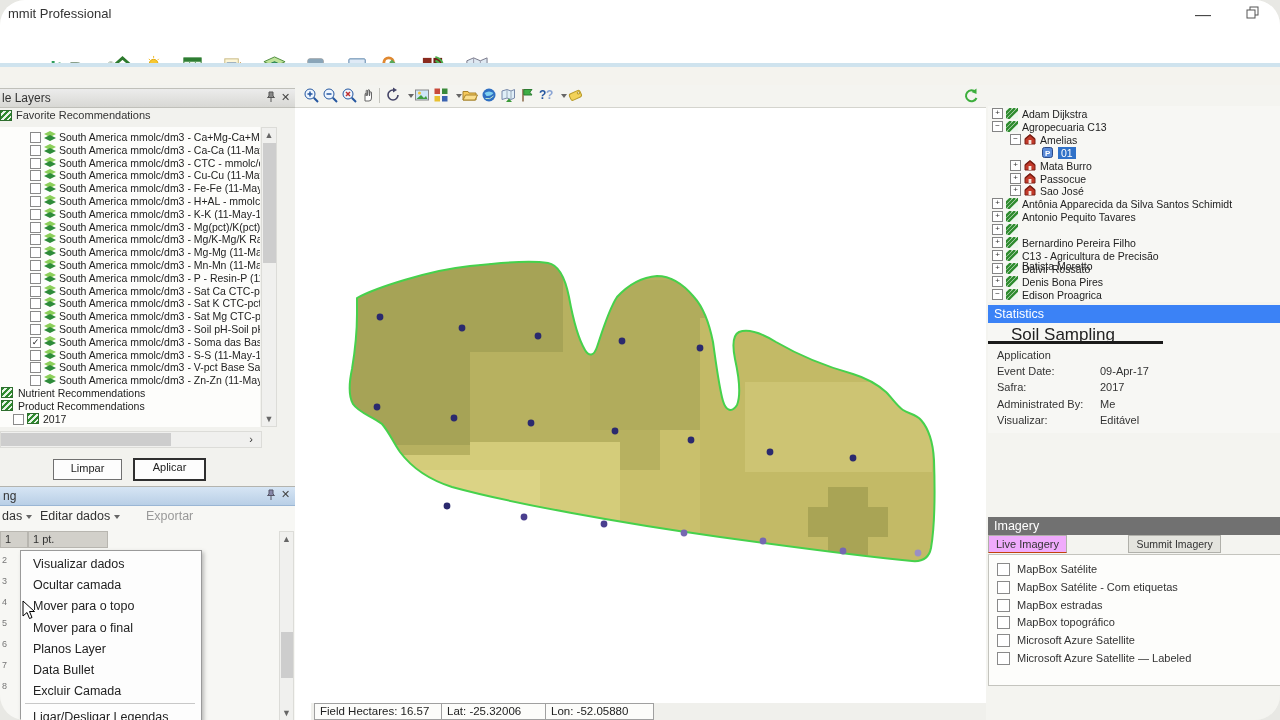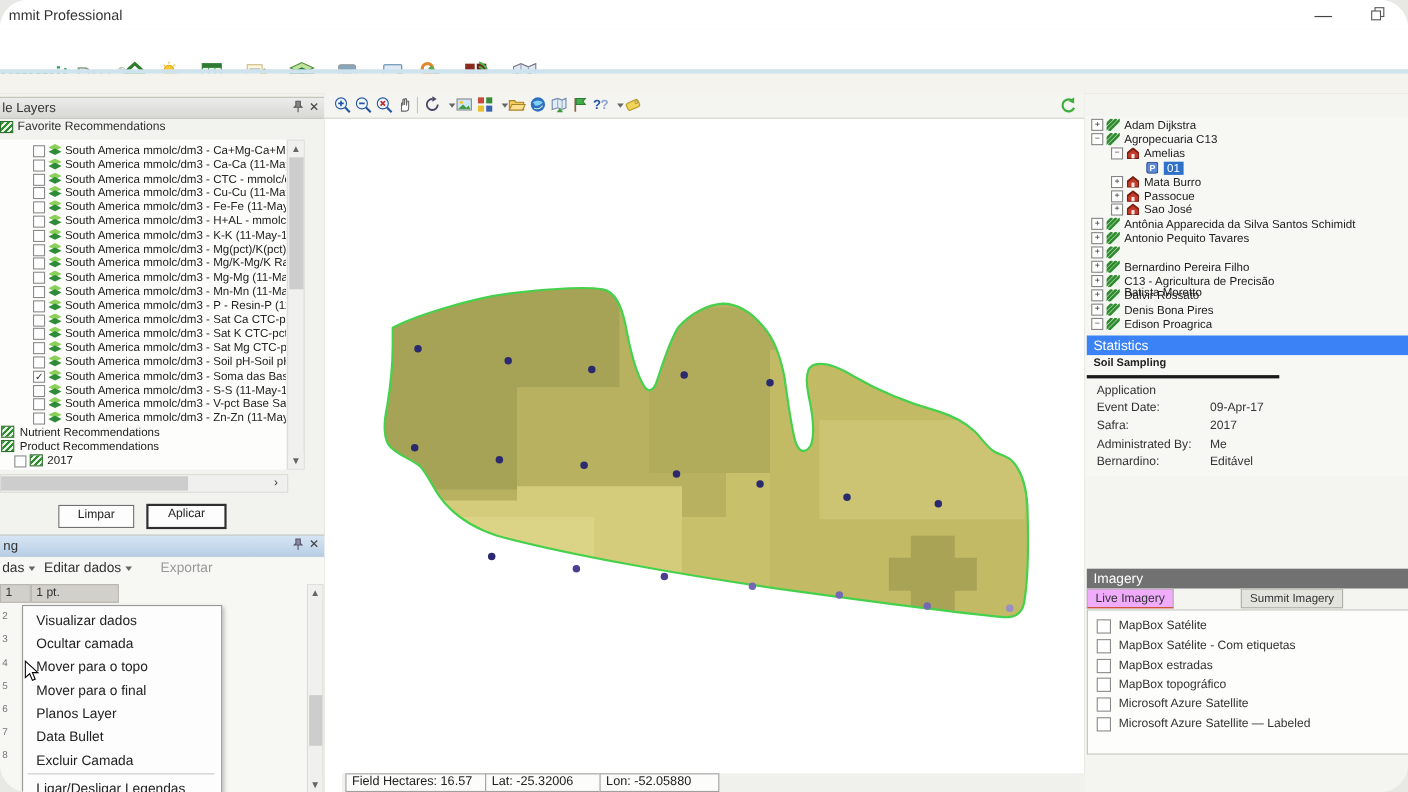--- a/index.html
+++ b/index.html
@@ -708,32 +708,32 @@
               <path d="M-2 11 L9 0 M2 11 L13 0 M-6 11 L5 0" stroke="#2e8b2e" stroke-width="2.4"></path>
             </svg></span>
           <span style="position:absolute;left:34px;top:0;">Edison  Proagrica</span>
         </div>
       </div>
 
     <div class="sec-header" id="stats-header" style="top: 220px; background: #3b82f6;">
       <span>Statistics</span>
     </div>
     <div class="abs" style="left:2px;top:238px;width:292px;height:110px;background:#f7f7f4;">
-      <span class="abs" style="left:6px;top:2px;font-size:10px;color:#222;font-weight:bold;">Soil Sampling</span>
+      <span class="abs" style="left:23px;top:2px;font-size:17px;color:#222;">Soil Sampling</span>
       <div class="abs" style="left:0px;top:18px;width:175px;border-top:3px solid #1a1a1a;"></div>
       <div id="stats-rows">
           <span class="stat-lbl" style="top:26px;">Application</span>
           <span class="stat-val" style="top:26px;"></span>
           <span class="stat-lbl" style="top:42.2px;">Event Date:</span>
           <span class="stat-val" style="top:42.2px;">09-Apr-17</span>
           <span class="stat-lbl" style="top:58.4px;">Safra:</span>
           <span class="stat-val" style="top:58.4px;">2017</span>
           <span class="stat-lbl" style="top:74.6px;">Administrated By:</span>
           <span class="stat-val" style="top:74.6px;">Me</span>
-          <span class="stat-lbl" style="top:90.8px;">Bernardino:</span>
+          <span class="stat-lbl" style="top:90.8px;">Visualizar:</span>
           <span class="stat-val" style="top:90.8px;">Editável</span>
         </div>
     </div>
 
     <div class="sec-header" id="imagery-header" style="top: 432px; background: rgb(113, 113, 113);">
       <span>Imagery</span>
     </div>
     <div class="abs" id="imagery-tabs" style="left:2px;top:450px;width:292px;height:19px;">
         <span class="tab active" style="left:0px;top:0;">Live Imagery</span>
         <span class="tab" style="left:140.4px;top:0;">Summit Imagery</span>

